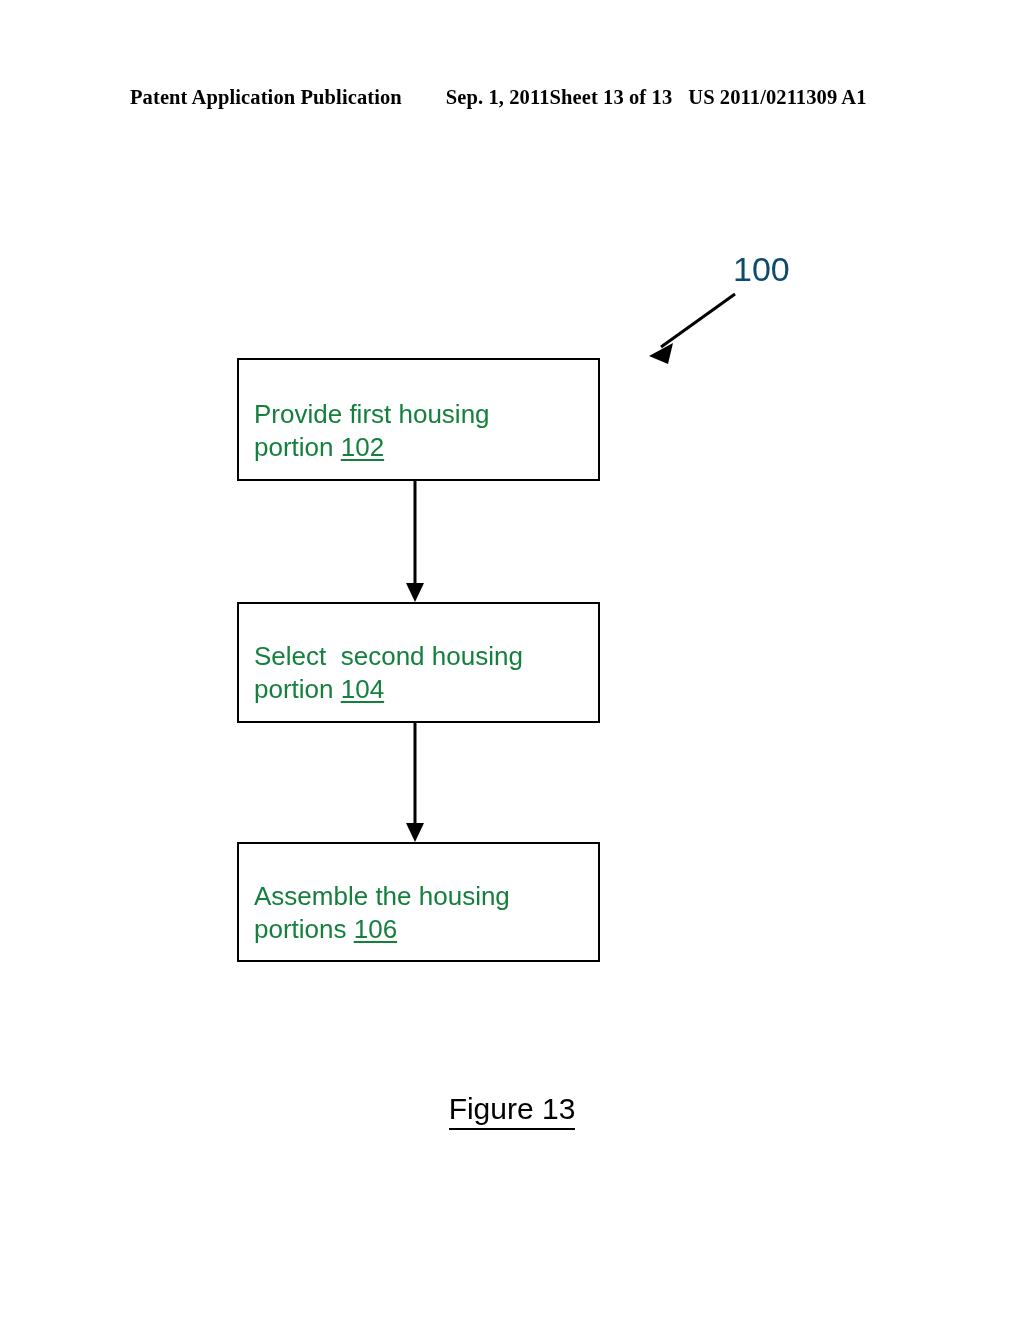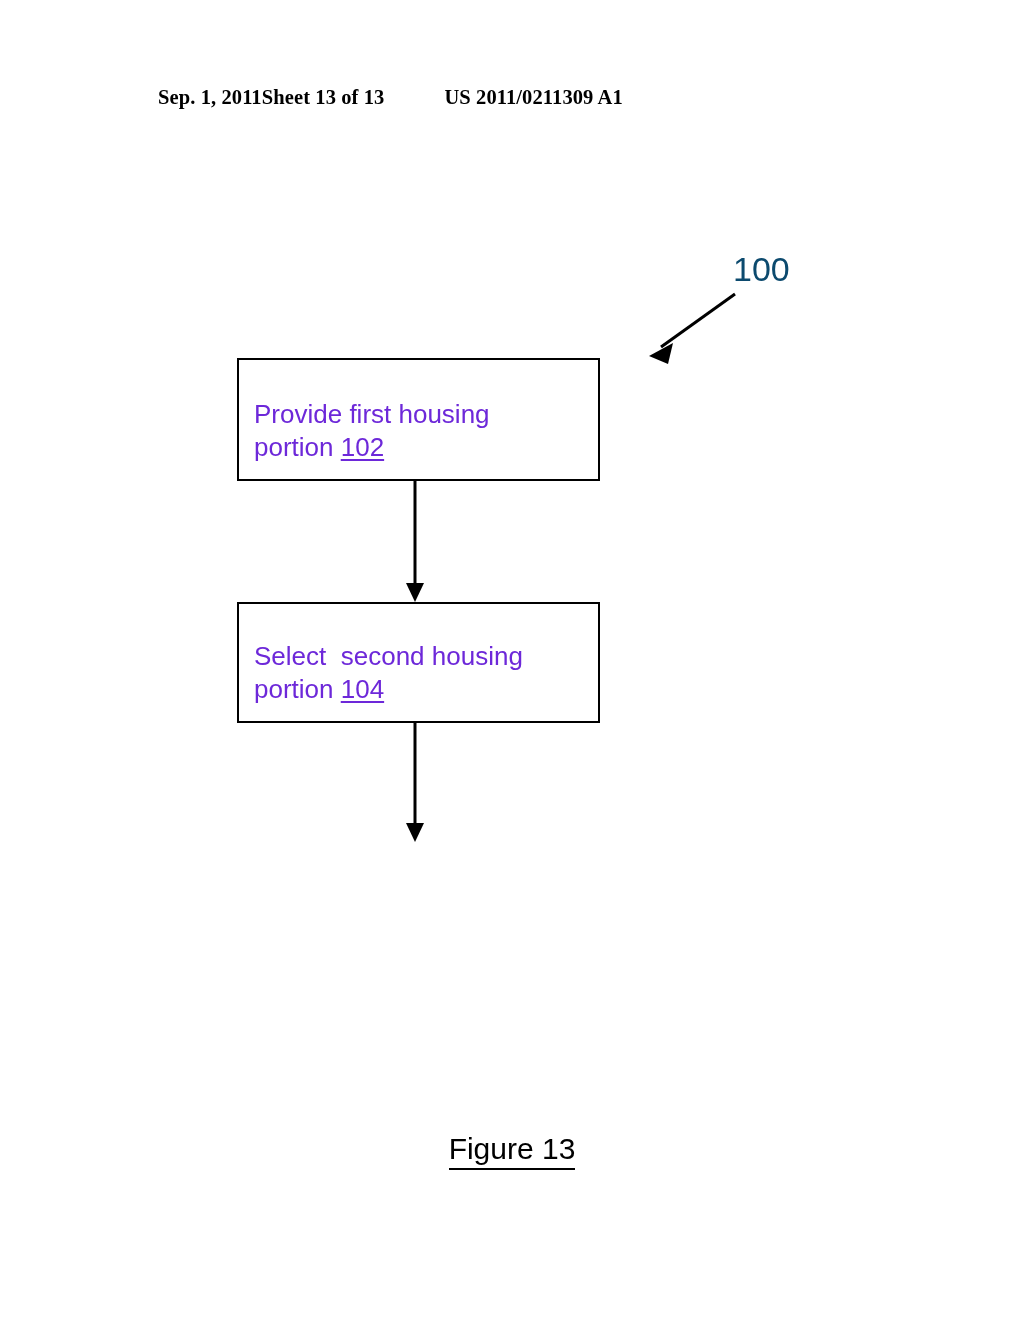--- a/index.html
+++ b/index.html
@@ -31,23 +31,23 @@
     display: flex;
     flex-direction: row;
     align-items: baseline;
     font-family: "Liberation Serif", serif;
     font-weight: bold;
     font-size: 20.5px;
     letter-spacing: 0.1px;
     white-space: nowrap;
   }
   #pub-header .h-title   { }
-  #pub-header .h-date    { margin-left: 28px; }
+  #pub-header .h-date    { margin-left: 44px; }
   #pub-header .h-sheet   { }
-  #pub-header .h-number  { margin-left: 60px; }
+  #pub-header .h-number  { margin-left: 16px; }
 
   
   #flow {
     position: absolute;
     left: 0;
     top: 0;
     width: 1024px;
     height: 1320px;
   }
 
@@ -58,21 +58,21 @@
     background: #ffffff;
   }
 
   .flow-box .box-text {
     position: absolute;
     left: 15px;
     right: 6px;
     font-family: "Liberation Sans", sans-serif;
     font-size: 26px;
     line-height: 33px;
-    color: #6d28d9;
+    color: #15803d;
     white-space: pre;
   }
 
   .flow-box .ref-num {
     text-decoration: underline;
     text-underline-offset: 3px;
   }
 
   
   #box-102 { left: 237px; top: 358px;  width: 363px; height: 123px; }
@@ -110,34 +110,34 @@
   #figure-caption {
     position: absolute;
     left: 0;
     top: 1091px;
     width: 1024px;
     text-align: center;
     font-family: "Liberation Sans", sans-serif;
     font-size: 30px;
     line-height: 36px;
     color: #000000;
-    margin-top: 40px;
   }
   #figure-caption .cap-inner {
     display: inline-block;
     border-bottom: 2px solid #000000;
     padding-bottom: 1px;
   }
 </style>
 </head>
 <body>
 
 <div id="page">
 
   <div id="pub-header">
+    <span class="h-title">Patent Application Publication</span>
     <span class="h-date">Sep. 1, 2011</span>
     <span class="h-sheet">Sheet 13 of 13</span>
     <span class="h-number">US 2011/0211309 A1</span>
   </div>
 
   <div id="flow">
 
     <svg class="connector" viewBox="0 0 1024 1320">
 
       <g>
@@ -159,20 +159,24 @@
     <div class="flow-box" id="box-102">
       <div class="box-text"><span>Provide first housing</span>
 <span>portion </span><span class="ref-num">102</span></div>
     </div>
 
     <div class="flow-box" id="box-104">
       <div class="box-text"><span>Select  second housing</span>
 <span>portion </span><span class="ref-num">104</span></div>
     </div>
 
+    <div class="flow-box" id="box-106">
+      <div class="box-text"><span>Assemble the housing</span>
+<span>portions </span><span class="ref-num">106</span></div>
+    </div>
 
     <div id="callout-100">100</div>
 
   </div>
 
   <div id="figure-caption">
     <span class="cap-inner">Figure 13</span>
   </div>
 
 </div>

